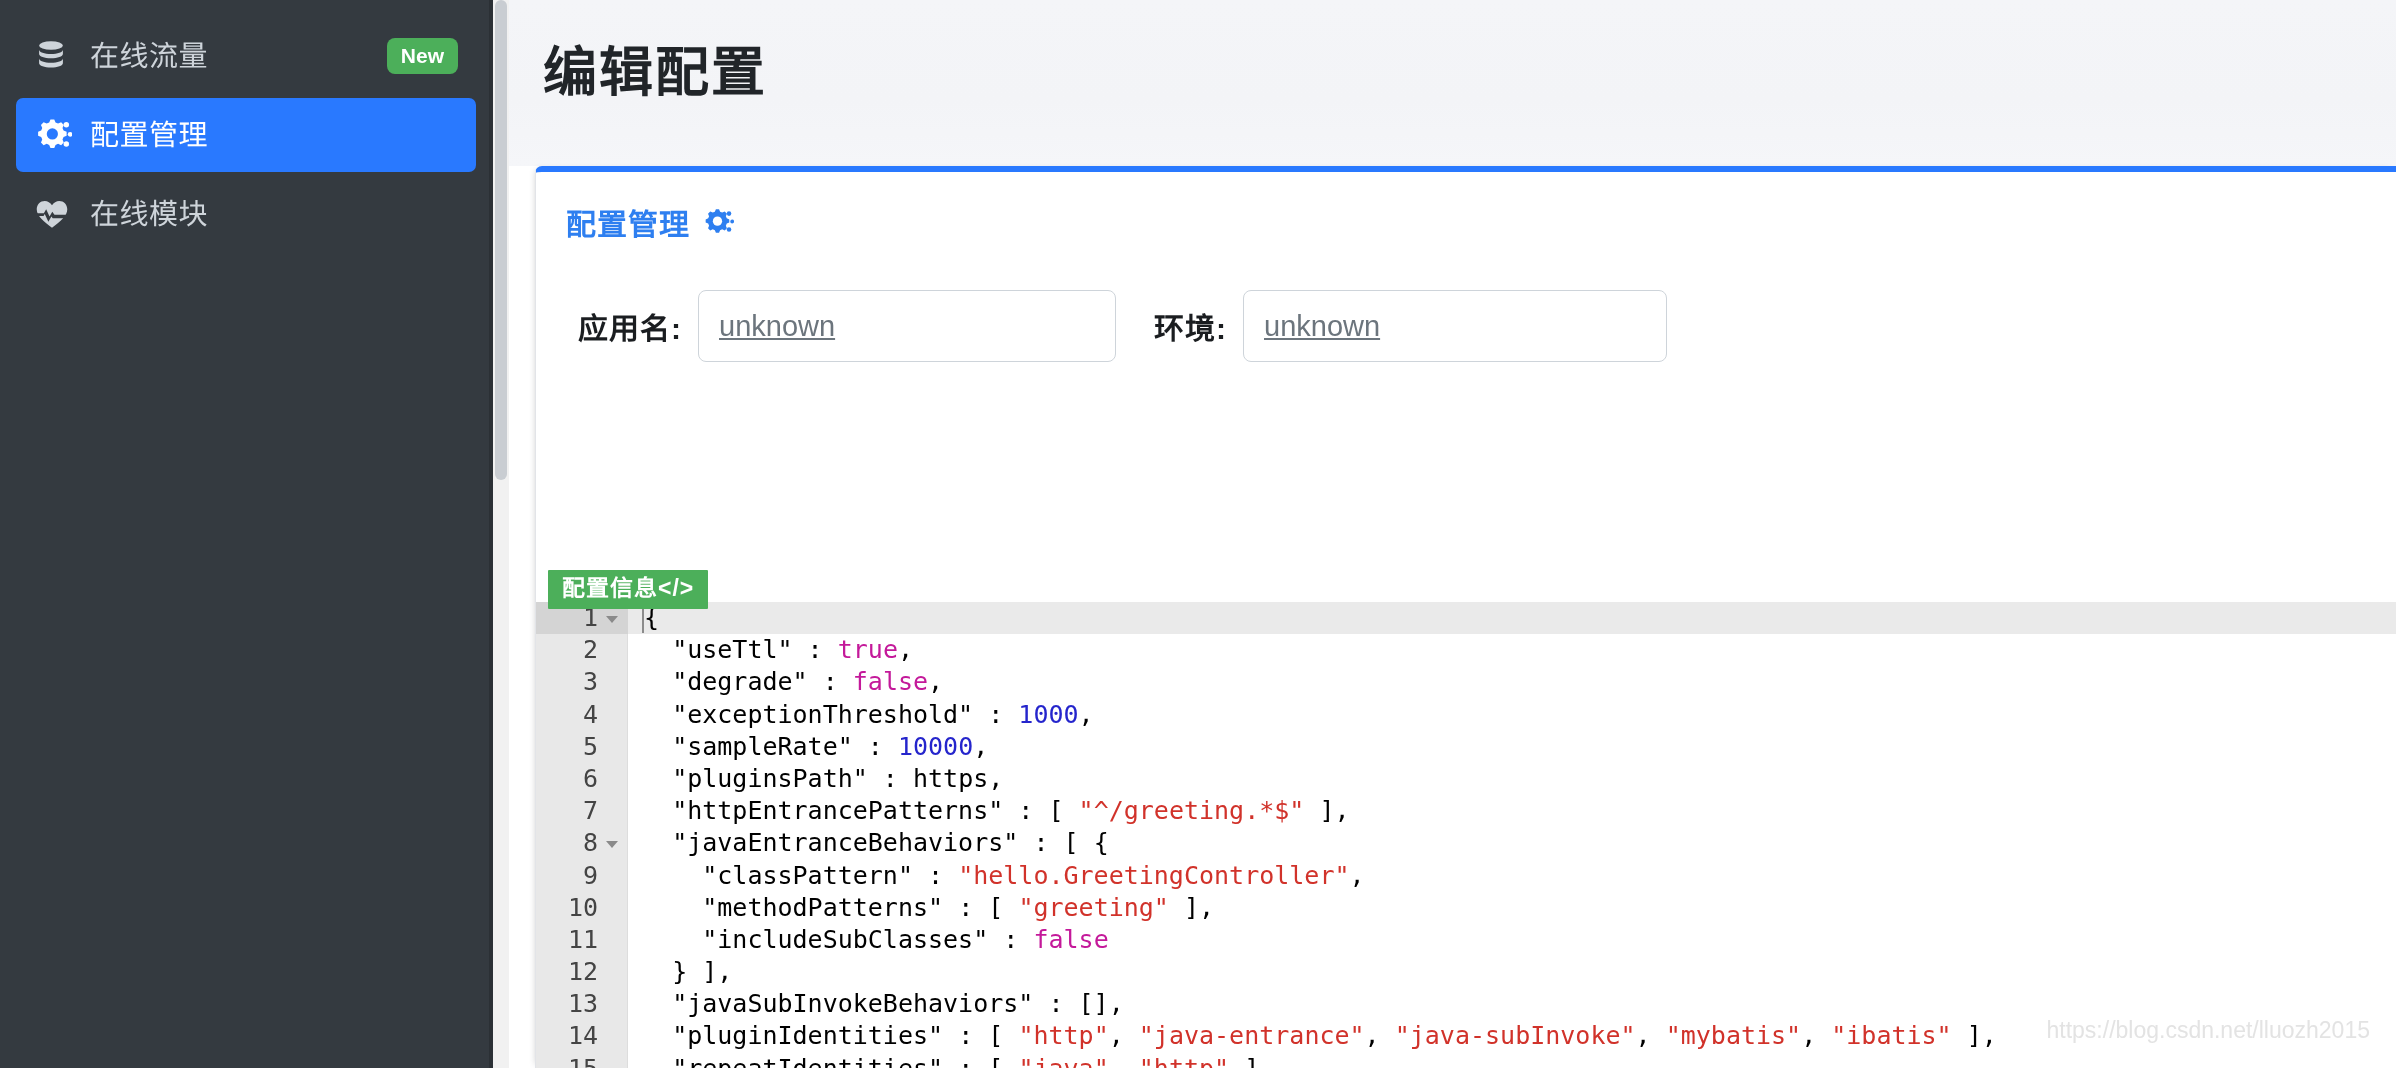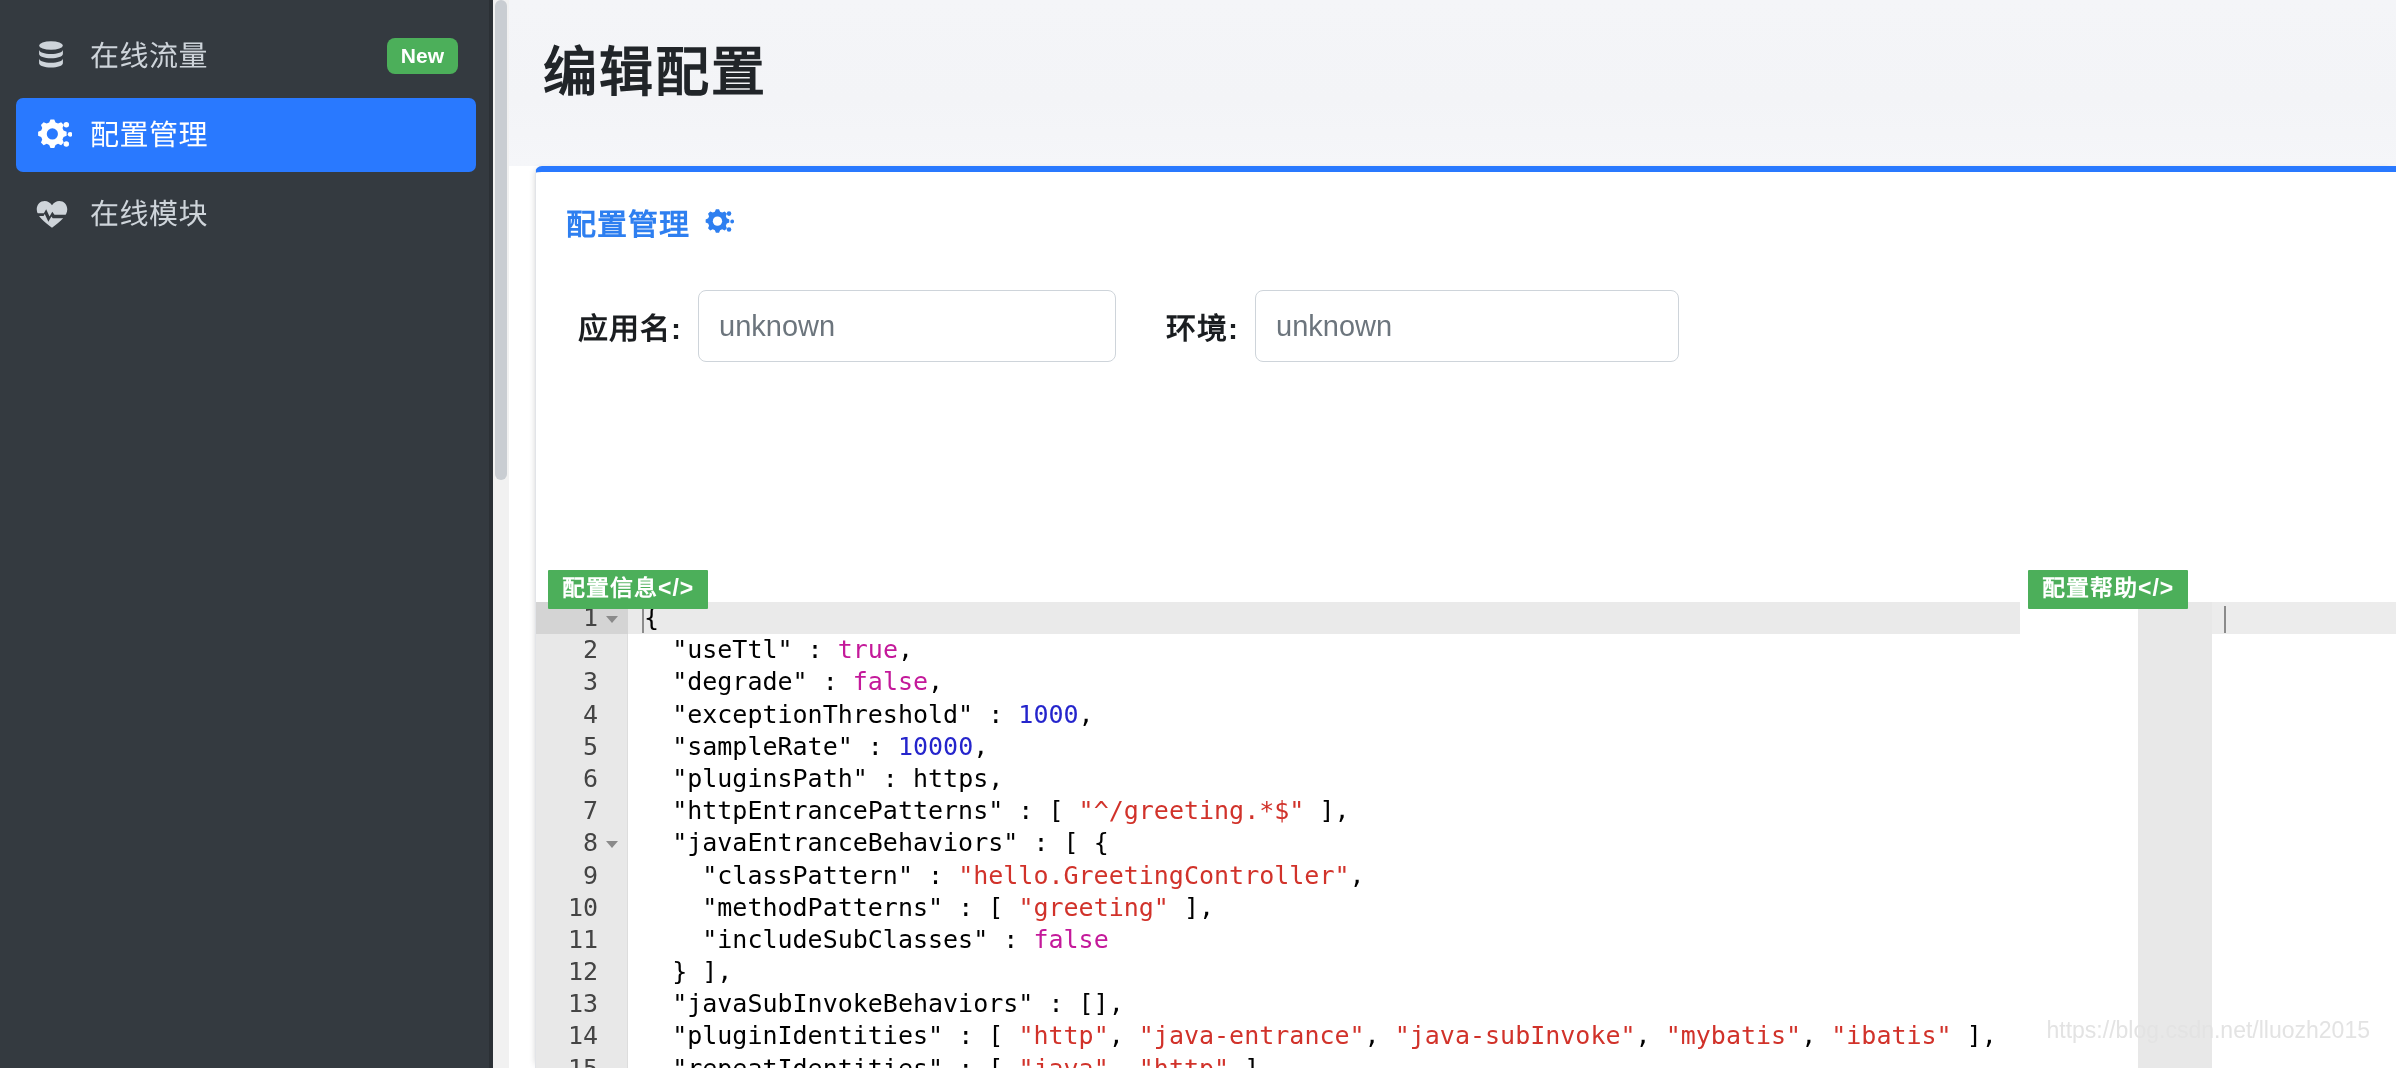--- a/index.html
+++ b/index.html
@@ -133,31 +133,32 @@
     gap: 0;
   }
   .field-label {
     font-size: 30px;
     font-weight: bold;
     color: #1a1d20;
     white-space: nowrap;
     margin-right: 16px;
     letter-spacing: 1px;
   }
-  .field-label.second { margin-left: 50px; }
+  .field-label.second { margin-left: 38px; }
   .text-input {
     height: 72px;
     border: 1px solid #ced4da;
     border-radius: 8px;
     background: #fff;
     font-size: 29px;
     color: #6c757d;
     padding: 0 20px;
     font-family: "Liberation Sans","DejaVu Sans",sans-serif;
     outline: none;
+    text-decoration: underline;
   }
   .input-app { width: 418px; }
   .input-env { width: 424px; }
 
   
   .editor-zone {
     position: absolute;
     left: 0;
     right: 0;
     top: 430px;
@@ -418,31 +419,18 @@
                 <div class="cm-line"><span class="ln-box">10<i class="fold hidden"></i></span><span class="code-text"><span class="tok-punc"> </span><span class="tok-punc"> </span><span class="tok-punc"> </span><span class="tok-punc"> </span><span class="tok-key">"methodPatterns"</span><span class="tok-punc"> </span><span class="tok-punc">:</span><span class="tok-punc"> </span><span class="tok-punc">[</span><span class="tok-punc"> </span><span class="tok-str">"greeting"</span><span class="tok-punc"> </span><span class="tok-punc">]</span><span class="tok-punc">,</span></span></div>
                 <div class="cm-line"><span class="ln-box">11<i class="fold hidden"></i></span><span class="code-text"><span class="tok-punc"> </span><span class="tok-punc"> </span><span class="tok-punc"> </span><span class="tok-punc"> </span><span class="tok-key">"includeSubClasses"</span><span class="tok-punc"> </span><span class="tok-punc">:</span><span class="tok-punc"> </span><span class="tok-atom">false</span></span></div>
                 <div class="cm-line"><span class="ln-box">12<i class="fold hidden"></i></span><span class="code-text"><span class="tok-punc"> </span><span class="tok-punc"> </span><span class="tok-punc">}</span><span class="tok-punc"> </span><span class="tok-punc">]</span><span class="tok-punc">,</span></span></div>
                 <div class="cm-line"><span class="ln-box">13<i class="fold hidden"></i></span><span class="code-text"><span class="tok-punc"> </span><span class="tok-punc"> </span><span class="tok-key">"javaSubInvokeBehaviors"</span><span class="tok-punc"> </span><span class="tok-punc">:</span><span class="tok-punc"> </span><span class="tok-punc">[</span><span class="tok-punc">]</span><span class="tok-punc">,</span></span></div>
                 <div class="cm-line"><span class="ln-box">14<i class="fold hidden"></i></span><span class="code-text"><span class="tok-punc"> </span><span class="tok-punc"> </span><span class="tok-key">"pluginIdentities"</span><span class="tok-punc"> </span><span class="tok-punc">:</span><span class="tok-punc"> </span><span class="tok-punc">[</span><span class="tok-punc"> </span><span class="tok-str">"http"</span><span class="tok-punc">,</span><span class="tok-punc"> </span><span class="tok-str">"java-entrance"</span><span class="tok-punc">,</span><span class="tok-punc"> </span><span class="tok-str">"java-subInvoke"</span><span class="tok-punc">,</span><span class="tok-punc"> </span><span class="tok-str">"mybatis"</span><span class="tok-punc">,</span><span class="tok-punc"> </span><span class="tok-str">"ibatis"</span><span class="tok-punc"> </span><span class="tok-punc">]</span><span class="tok-punc">,</span></span></div>
                 <div class="cm-line"><span class="ln-box">15<i class="fold hidden"></i></span><span class="code-text"><span class="tok-punc"> </span><span class="tok-punc"> </span><span class="tok-key">"repeatIdentities"</span><span class="tok-punc"> </span><span class="tok-punc">:</span><span class="tok-punc"> </span><span class="tok-punc">[</span><span class="tok-punc"> </span><span class="tok-str">"java"</span><span class="tok-punc">,</span><span class="tok-punc"> </span><span class="tok-str">"http"</span><span class="tok-punc"> </span><span class="tok-punc">]</span></span></div>
               </div>
           </div>
         </div>
 
-        <div class="editor-block right">
-          <span class="tag-pill right-pill">配置帮助&lt;/&gt;</span>
-          <div class="cm">
-            <div class="right-prefix"></div>
-            <div class="right-gutter-fill"></div>
-            <div class="right-lines" id="right-lines">
-                <div class="right-line active">
-                  <span class="right-ln">1</span>
-                  <span class="right-code"><span class="caret"></span></span>
-                </div>
-              </div>
-          </div>
-        </div>
       </div>
 
       <div class="watermark">https://blog.csdn.net/lluozh2015</div>
     </section>
   </main>
 </div>
 
 </body></html>

